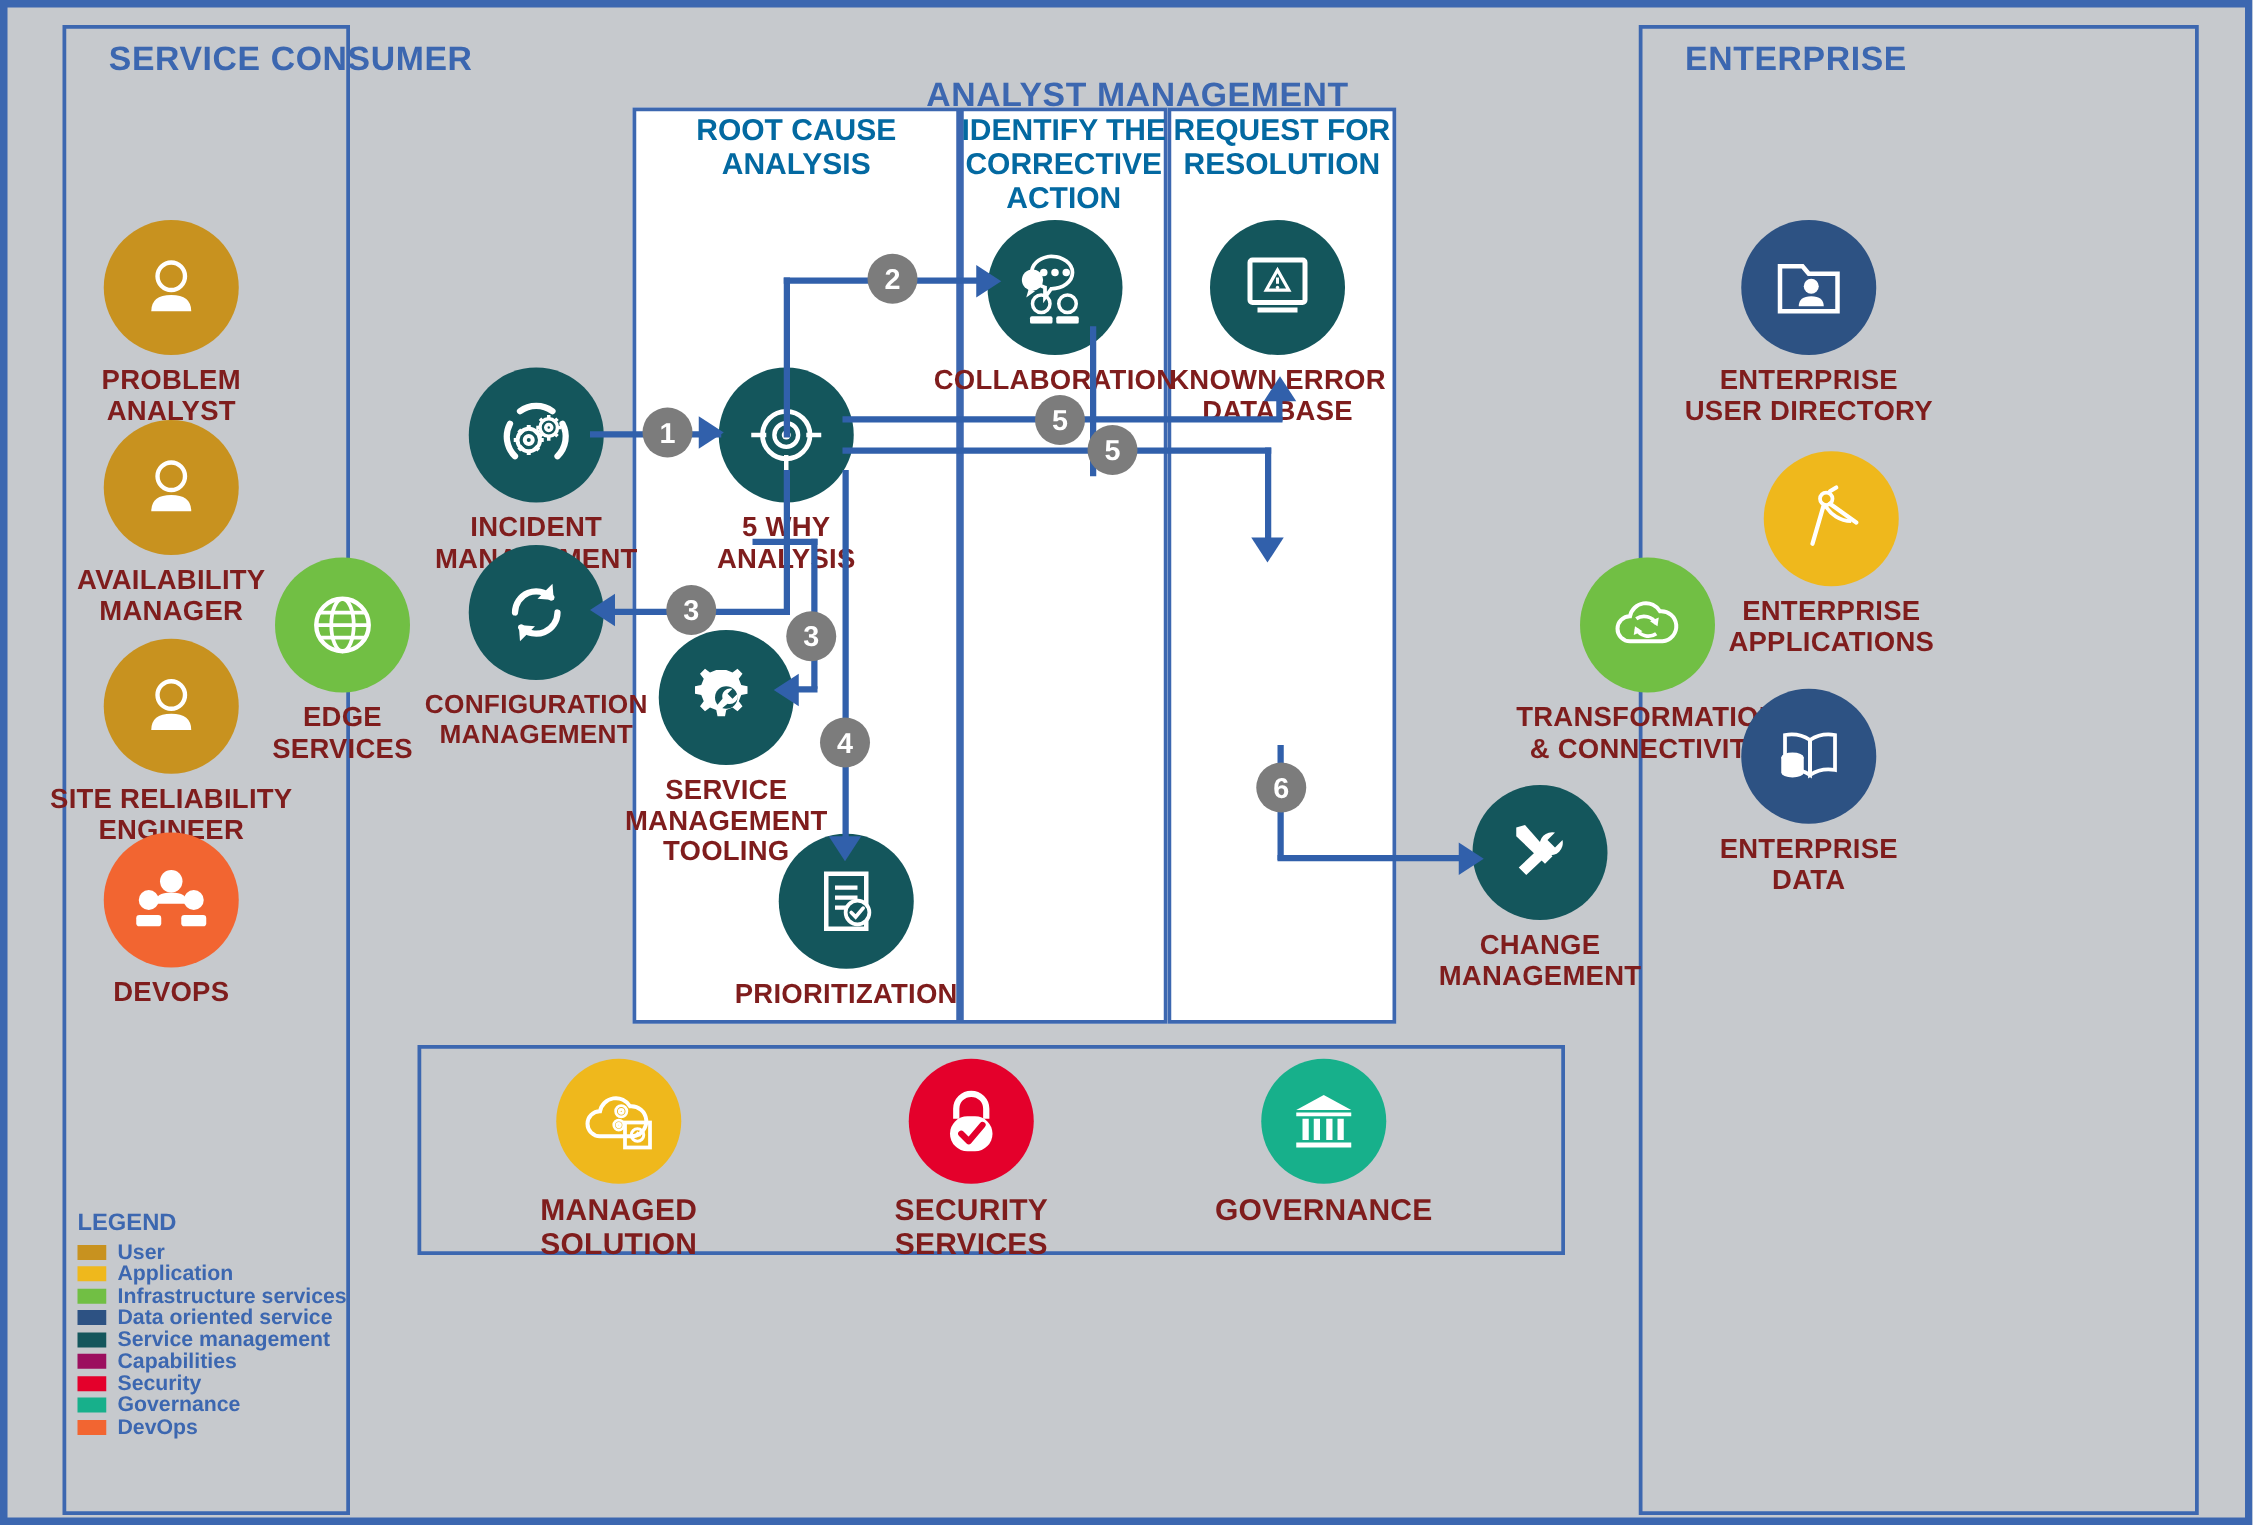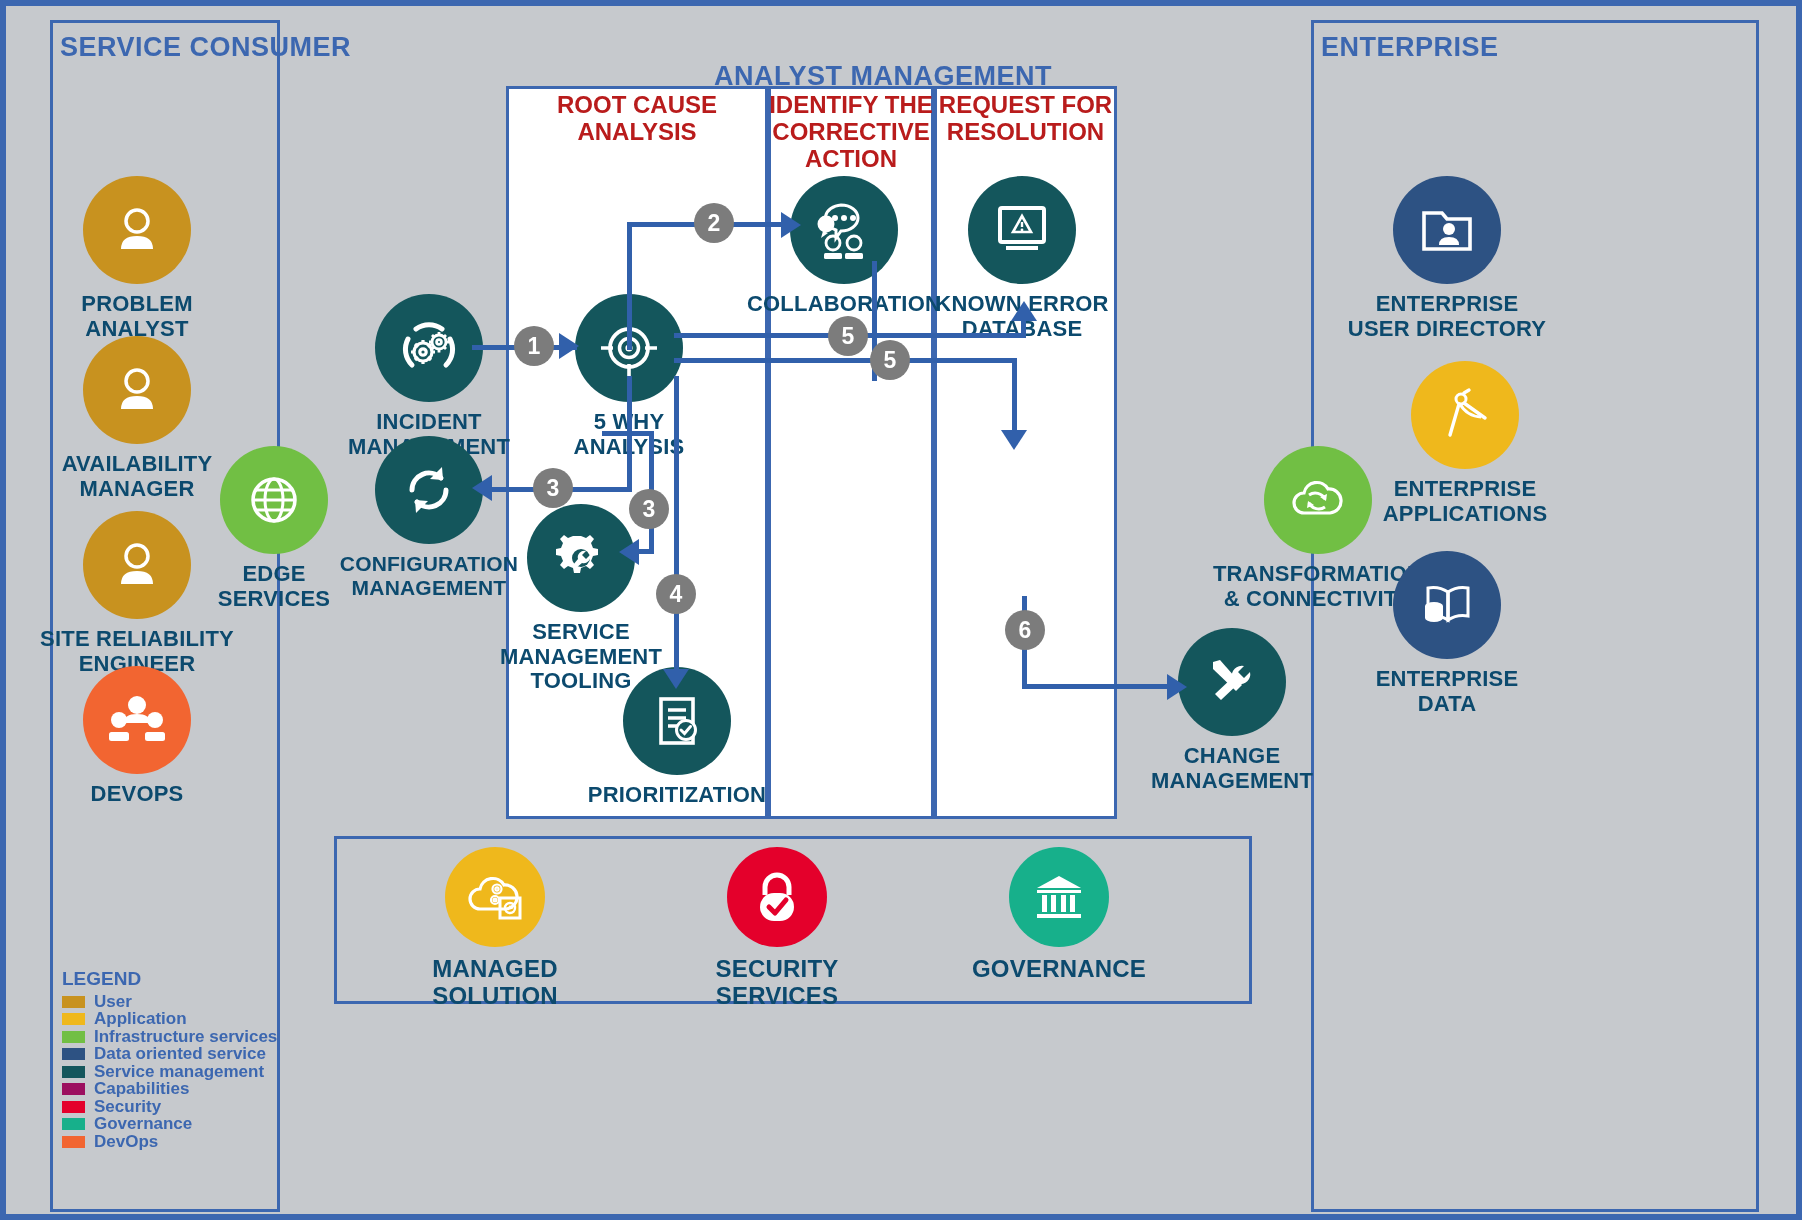--- a/index.html
+++ b/index.html
@@ -24,30 +24,31 @@
     box-sizing: border-box;
     border: 3px solid #3c67b0;
   }
   .zone-title {
     position: absolute;
     color: #3c67b0;
     font-weight: bold;
     font-size: 27px;
     letter-spacing: 0.5px;
     white-space: nowrap;
+    margin-left: 27px;
   }
   .white-col {
     position: absolute;
     background: #ffffff;
     box-sizing: border-box;
     border: 3px solid #3c67b0;
   }
   .col-head {
     position: absolute;
-    color: #b91c1c;
+    color: #0369a1;
     font-weight: bold;
     font-size: 24px;
     text-align: center;
     line-height: 1.12;
     white-space: pre-line;
   }
   
   .node {
     position: absolute;
     text-align: center;
@@ -59,21 +60,21 @@
     height: 108px;
     border-radius: 50%;
     margin: 0 auto;
     display: flex;
     align-items: center;
     justify-content: center;
   }
   .circle svg { display: block; }
   .cap {
     margin-top: 8px;
-    color: #0c4a6e;
+    color: #7f1d1d;
     font-weight: bold;
     font-size: 22px;
     line-height: 1.12;
     white-space: pre-line;
     letter-spacing: 0.2px;
   }
   .cap.small { font-size: 21px; }
   
   .badge {
     position: absolute;

